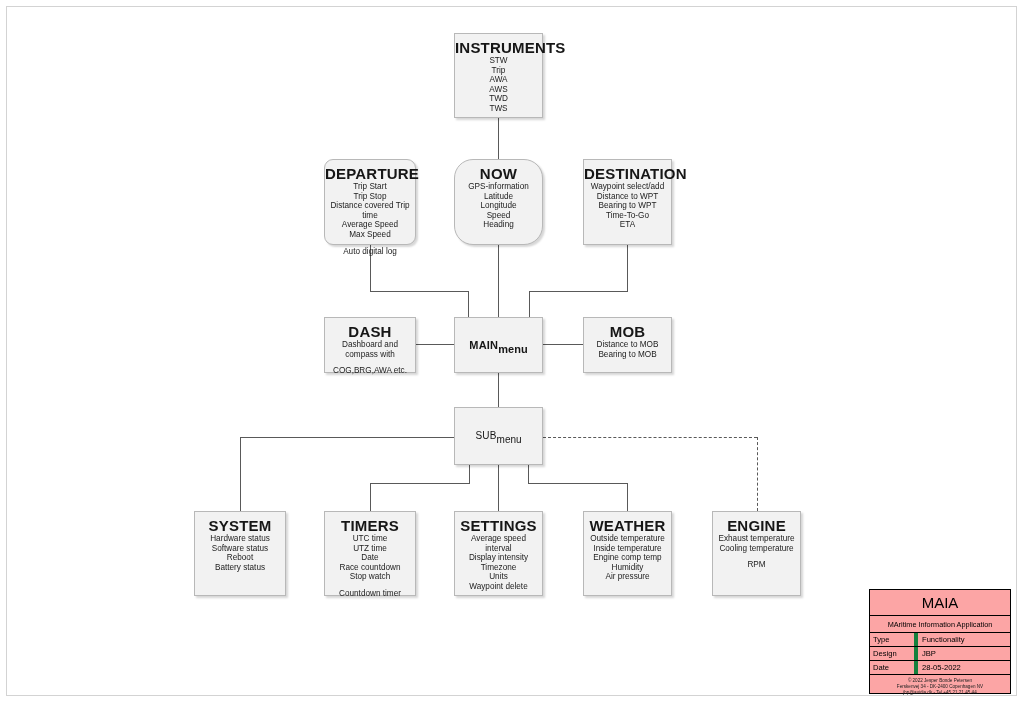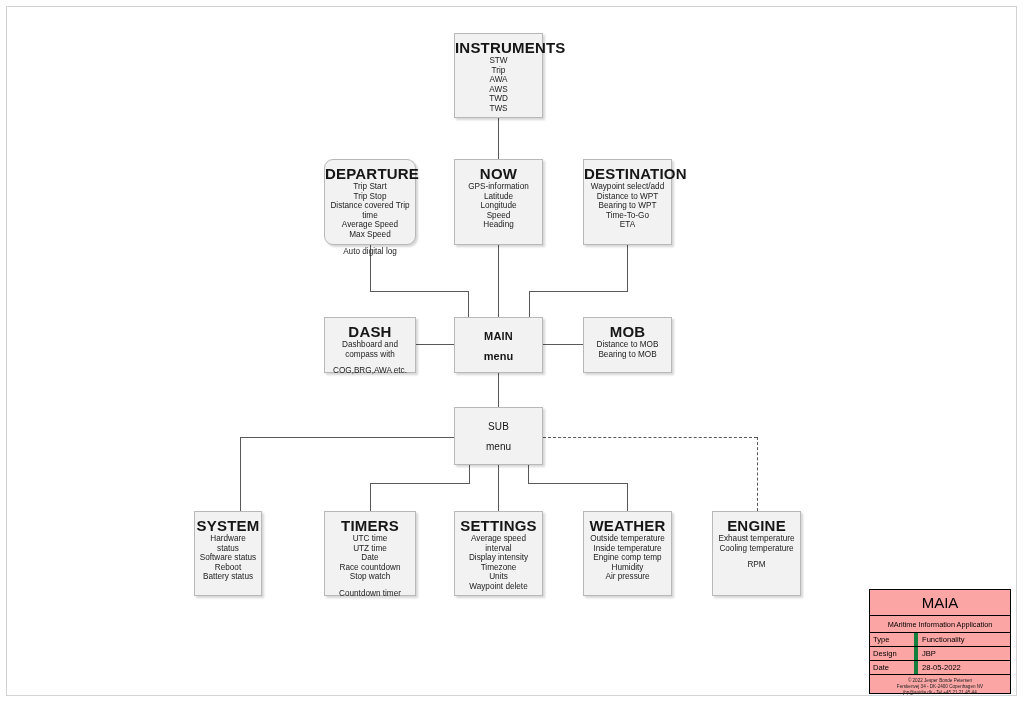--- a/index.html
+++ b/index.html
@@ -63,21 +63,21 @@
   .node .sub {
     font-size: 8.2px;
     color: #222;
     line-height: 9.6px;
   }
   .node .gap { height: 7px; }
 
   
   .node.center-node {
     display: flex;
-    flex-direction: column;
+    flex-direction: row;
     align-items: center;
     justify-content: center;
     padding-top: 0;
   }
   .node.center-node .title { font-size: 11px; margin: 0; }
   .node.center-node .sub2 {
     font-weight: bold;
     font-size: 11px;
     color: #161616;
     margin-top: 7px;
@@ -197,21 +197,21 @@
       <div class="sub">Trip Start</div>
       <div class="sub">Trip Stop</div>
       <div class="sub">Distance covered Trip time</div>
       <div class="sub">Average Speed</div>
       <div class="sub">Max Speed</div>
       <div class="gap"></div>
       <div class="sub">Auto digital log</div>
     </div>
   </div>
 
-  <div class="node" style="left:454px; top:159px; width:89px; height:86px;">
+  <div class="node" style="left:454px; top:159px; width:89px; height:86px;border-radius:19px;">
     <div class="title">NOW</div>
     <div class="body">
       <div class="sub">GPS-information</div>
       <div class="sub">Latitude</div>
       <div class="sub">Longitude</div>
       <div class="sub">Speed</div>
       <div class="sub">Heading</div>
     </div>
   </div>
 
@@ -247,21 +247,21 @@
       <div class="sub">Distance to MOB</div>
       <div class="sub">Bearing to MOB</div>
     </div>
   </div>
 
   <div class="node center-node plain-center" style="left:454px; top:407px; width:89px; height:58px;">
     <div class="title" style="font-weight:normal;font-size:10px;">SUB</div>
     <div class="sub2">menu</div>
   </div>
 
-  <div class="node" style="left:194px; top:511px; width:68px; height:85px;">
+  <div class="node" style="left:194px; top:511px; width:92px; height:85px;">
     <div class="title">SYSTEM</div>
     <div class="body">
       <div class="sub">Hardware status</div>
       <div class="sub">Software status</div>
       <div class="sub">Reboot</div>
       <div class="sub">Battery status</div>
     </div>
   </div>
 
   <div class="node" style="left:324px; top:511px; width:92px; height:85px;">

